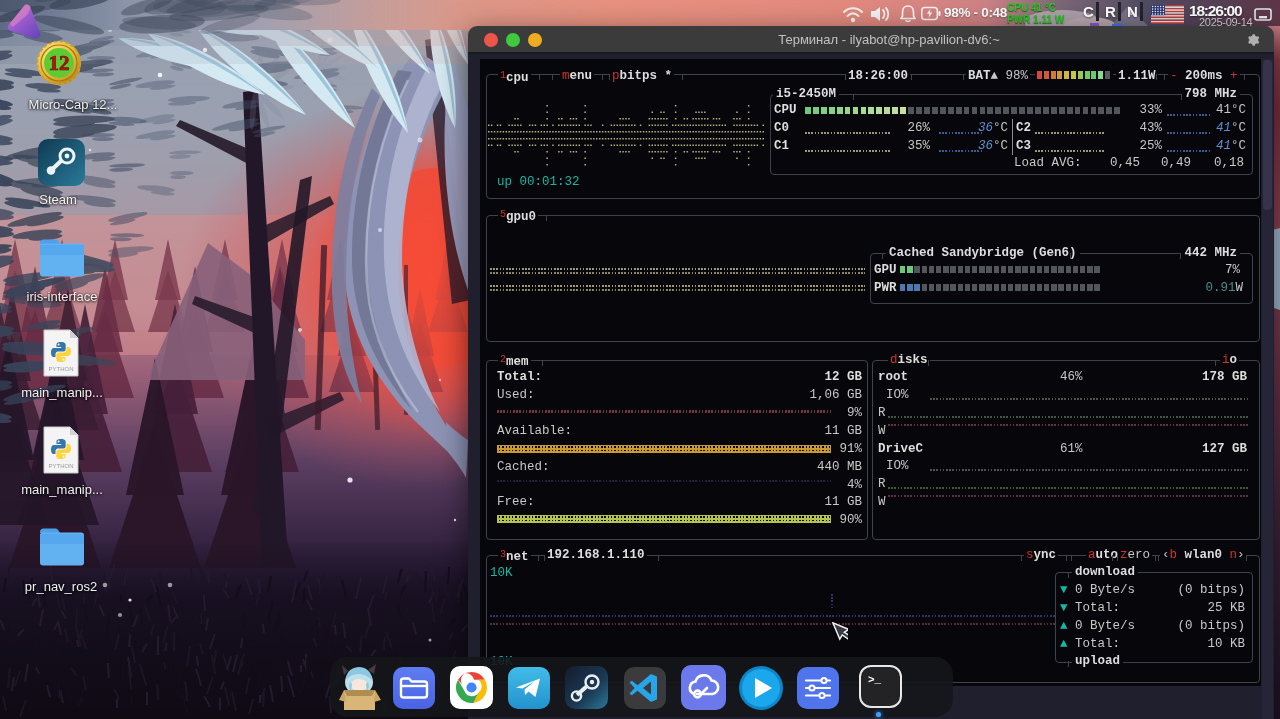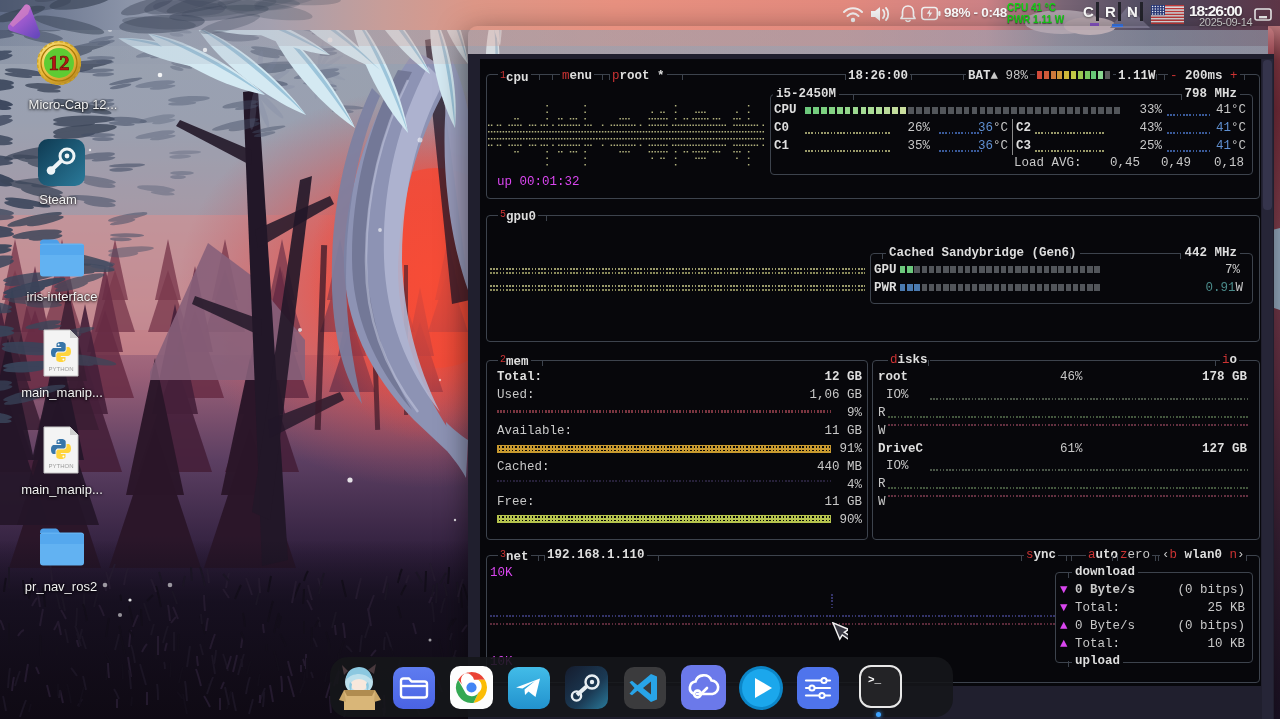--- a/index.html
+++ b/index.html
@@ -7,23 +7,23 @@
 .dlabel{position:absolute;color:#f2f2f2;font-size:13px;text-align:center;white-space:nowrap;text-shadow:0 1px 3px rgba(0,0,0,0.9),0 0 2px rgba(0,0,0,0.7);transform:translateX(-50%);}
 
 #term{position:absolute;left:468px;top:26px;width:806px;height:693px;border-radius:9px 9px 0 0;box-shadow:0 8px 30px rgba(0,0,0,0.55);}
 #tbar{position:absolute;left:0;top:0;width:806px;height:26px;background:#3b3b3b;border-radius:9px 9px 0 0;border-bottom:2px solid #1a1a23;}
 #tcontent{position:absolute;left:0;top:28px;width:806px;height:665px;background:#201f2e;}
 #bcanvas{position:absolute;left:12px;top:5px;width:781px;height:627px;background:#07070b;}
 .box{position:absolute;border:1px solid #3d434d;border-radius:4px;}
 .m{font-family:"Liberation Mono",monospace;font-size:12.5px;line-height:18px;white-space:pre;position:absolute;}
 .bt{font-weight:bold;color:#dedede;}
 .tt{color:#c8c8c8;}
-.dim{color:#d946ef;}
+.dim{color:#14b8a6;}
 .red{color:#cc3333;}
-.cyan{color:#5f8fd0;}
+.cyan{color:#5f8fd0;font-style:italic;}
 .stub{position:absolute;width:1px;height:6px;background:#3d434d;}
 .dotb{position:absolute;background-image:repeating-linear-gradient(90deg,currentColor 0 1.6px,transparent 1.6px 3.2px);}
 .meter2{position:absolute;background-image:repeating-linear-gradient(90deg,currentColor 0 1.9px,transparent 1.9px 3.3px),repeating-linear-gradient(0deg,currentColor 0 2px,transparent 2px 3.4px);}
 </style></head><body>
 <div id="screen">
     <svg width="1280" height="719" viewBox="0 0 1280 719" style="position:absolute;left:0;top:0">
       <defs>
 <linearGradient id="gBase" x1="0" y1="0" x2="0" y2="1">
  <stop offset="0" stop-color="#98a2b2"></stop>
  <stop offset="0.17" stop-color="#9aa0ae"></stop>
@@ -1048,35 +1048,44 @@
       <circle cx="9.7" cy="9.0" r="0.7" fill="#fff"></circle>
       <circle cx="12.4" cy="9.0" r="0.7" fill="#fff"></circle>
     </svg>
     <div class="abs" style="left:1189px;top:2px;font-size:15.5px;font-weight:bold;color:#fff;letter-spacing:-1.2px;text-shadow:0 1px 2px rgba(0,0,0,0.5)">18:26:00</div>
     <div class="abs" style="left:1199px;top:16px;font-size:11px;letter-spacing:-0.3px;color:#d8d8d8;text-shadow:0 1px 2px rgba(0,0,0,0.5)">2025-09-14</div>
     <svg class="abs" style="left:1254px;top:8px" width="18" height="14" viewBox="0 0 18 14">
 <rect x="1" y="1" width="16" height="11" rx="2" fill="none" stroke="#e8e8e8" stroke-width="1.6"></rect>
 <rect x="5" y="8" width="8" height="2.4" fill="#e8e8e8"></rect>
 </svg>
     <div id="term">
+      <div id="tbar">
+        <div class="abs" style="left:16px;top:7px;width:14px;height:14px;border-radius:50%;background:#ee5448"></div>
+        <div class="abs" style="left:38px;top:7px;width:14px;height:14px;border-radius:50%;background:#3fc93f"></div>
+        <div class="abs" style="left:60px;top:7px;width:14px;height:14px;border-radius:50%;background:#f0ac20"></div>
+        <div class="abs" style="left:18px;top:6px;width:806px;text-align:center;font-size:13px;color:#c0c0c0">Терминал - ilyabot@hp-pavilion-dv6:~</div>
+        <svg class="abs" style="left:778px;top:7px" width="14" height="14" viewBox="0 0 24 24">
+          <path fill="#b0b0b0" d="M12 8a4 4 0 1 0 0 8 4 4 0 0 0 0-8zm9 4c0-.6-.1-1.1-.2-1.6l2-1.6-2-3.5-2.4 1a7 7 0 0 0-2.8-1.6L15.2 2h-4l-.4 2.7a7 7 0 0 0-2.8 1.6l-2.4-1-2 3.5 2 1.6c-.1.5-.2 1-.2 1.6s.1 1.1.2 1.6l-2 1.6 2 3.5 2.4-1a7 7 0 0 0 2.8 1.6l.4 2.7h4l.4-2.7a7 7 0 0 0 2.8-1.6l2.4 1 2-3.5-2-1.6c.1-.5.2-1 .2-1.6z"></path>
+        </svg>
+      </div>
       <div id="tcontent">
         <div id="bcanvas"></div>
         <div class="abs" style="left:794px;top:5px;width:11px;height:662px;background:#262537"></div>
         <div class="abs" style="left:795px;top:6px;width:9px;height:150px;background:#35344c;border-radius:4px"></div>
         <div class="box" style="left:18px;top:20px;width:772px;height:123px"></div>
         <div class="box" style="left:302px;top:40px;width:481px;height:79px"></div>
         <div class="box" style="left:18px;top:161px;width:772px;height:125px"></div>
         <div class="box" style="left:402px;top:199px;width:381px;height:49px"></div>
         <div class="box" style="left:18px;top:306px;width:380px;height:178px"></div>
         <div class="box" style="left:404px;top:306px;width:386px;height:178px"></div>
         <div class="box" style="left:18px;top:501px;width:772px;height:126px"></div>
         <div class="box" style="left:587px;top:518px;width:196px;height:89px"></div>
         <div class="m tt" style="left:30px;top:12.5px;background:#07070b;padding:0 2px"><span class="red" style="font-size:10px;vertical-align:3px">1</span><span class="bt">cpu</span></div>
         <div class="m tt" style="left:92px;top:12.5px;background:#07070b;padding:0 2px"><span class="red">m</span><span class="bt">enu</span></div>
-        <div class="m tt" style="left:142px;top:12.5px;background:#07070b;padding:0 2px"><span class="red">p</span><span class="bt">root *</span></div>
+        <div class="m tt" style="left:142px;top:12.5px;background:#07070b;padding:0 2px"><span class="red">p</span><span class="bt">bitps *</span></div>
         <div class="m tt" style="left:378px;top:12.5px;background:#07070b;padding:0 2px"><span class="bt">18:26:00</span></div>
         <div class="m tt" style="left:498px;top:12.5px;background:#07070b;padding:0 2px"><span class="bt">BAT</span>▲ 98%</div>
         <div class="abs" style="left:567px;top:16px;height:9px;width:78px;background:#07070b"></div>
         <div class="abs" style="left:569.0px;top:17px;width:5px;height:8px;background:#d04a3a"></div>
         <div class="abs" style="left:575.8px;top:17px;width:5px;height:8px;background:#d05a3a"></div>
         <div class="abs" style="left:582.6px;top:17px;width:5px;height:8px;background:#d07a3a"></div>
         <div class="abs" style="left:589.4px;top:17px;width:5px;height:8px;background:#d0983a"></div>
         <div class="abs" style="left:596.2px;top:17px;width:5px;height:8px;background:#d0b83a"></div>
         <div class="abs" style="left:603.0px;top:17px;width:5px;height:8px;background:#c0c845"></div>
         <div class="abs" style="left:609.8px;top:17px;width:5px;height:8px;background:#9ac850"></div>
@@ -1748,21 +1757,21 @@
         <div class="stub" style="left:78px;top:161px"></div>
         <div class="stub" style="left:600px;top:518px"></div>
         <div class="stub" style="left:658px;top:518px"></div>
         <div class="stub" style="left:600px;top:607px"></div>
         <div class="stub" style="left:652px;top:607px"></div>
         <div class="m dim" style="left:22px;top:599px;">10K</div>
         <div class="dotb" style="left:22px;top:561px;width:566px;height:2px;color:#34346a"></div>
         <div class="dotb" style="left:22px;top:569px;width:566px;height:2px;color:#5a2a3a"></div>
         <div class="dotb" style="left:363px;top:540px;width:2px;height:14px;color:#34346a;background-image:repeating-linear-gradient(180deg,currentColor 0 1.6px,transparent 1.6px 3.2px)"></div>
         <div class="m tt" style="left:604px;top:509px;background:#07070b;padding:0 3px"><span class="bt">download</span></div>
-        <div class="m tt" style="left:592px;top:527px;font-weight:bold;"><span class="dim">▼</span> 0 Byte/s</div>
+        <div class="m tt" style="left:592px;top:527px;"><span class="dim">▼</span> 0 Byte/s</div>
         <div class="m tt" style="right:29px;top:527px;">(0 bitps)</div>
         <div class="m tt" style="left:592px;top:545px;"><span class="dim">▼</span> Total:</div>
         <div class="m tt" style="right:29px;top:545px;">25 KB</div>
         <div class="m tt" style="left:592px;top:563px;"><span class="dim">▲</span> 0 Byte/s</div>
         <div class="m tt" style="right:29px;top:563px;">(0 bitps)</div>
         <div class="m tt" style="left:592px;top:581px;"><span class="dim">▲</span> Total:</div>
         <div class="m tt" style="right:29px;top:581px;">10 KB</div>
         <div class="m tt" style="left:604px;top:598px;background:#07070b;padding:0 3px"><span class="bt">upload</span></div>
       </div>
     </div>

